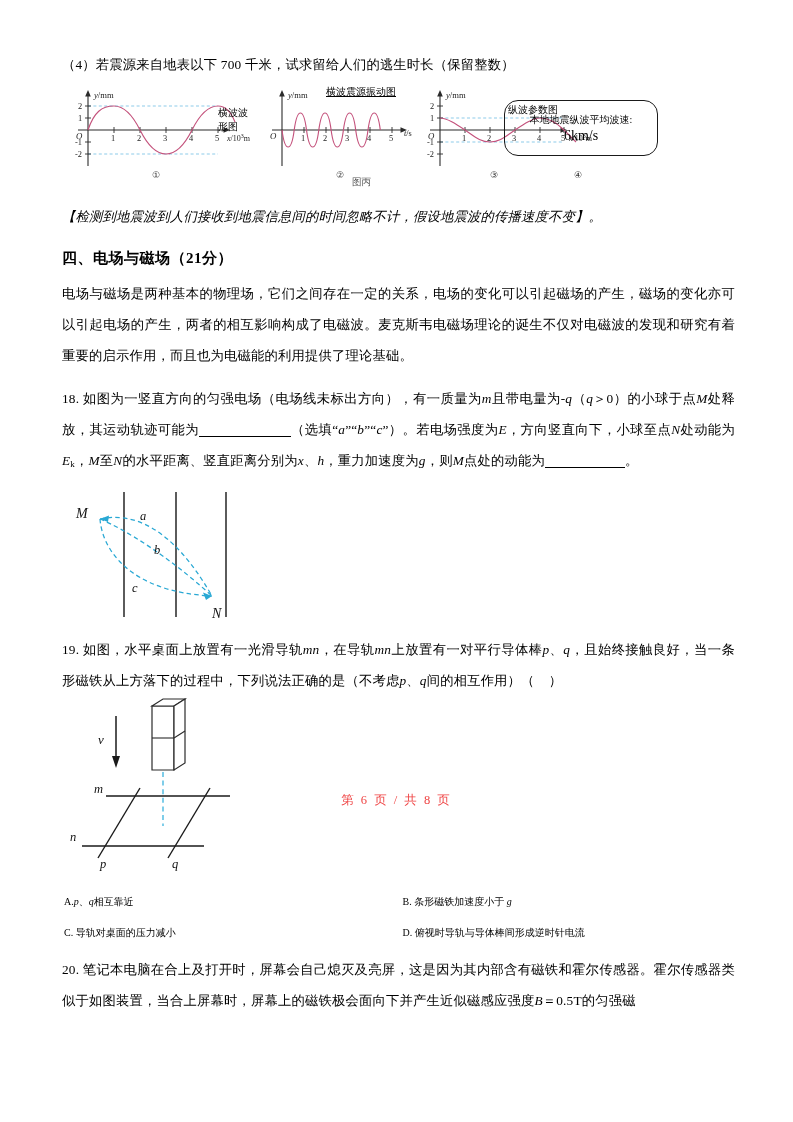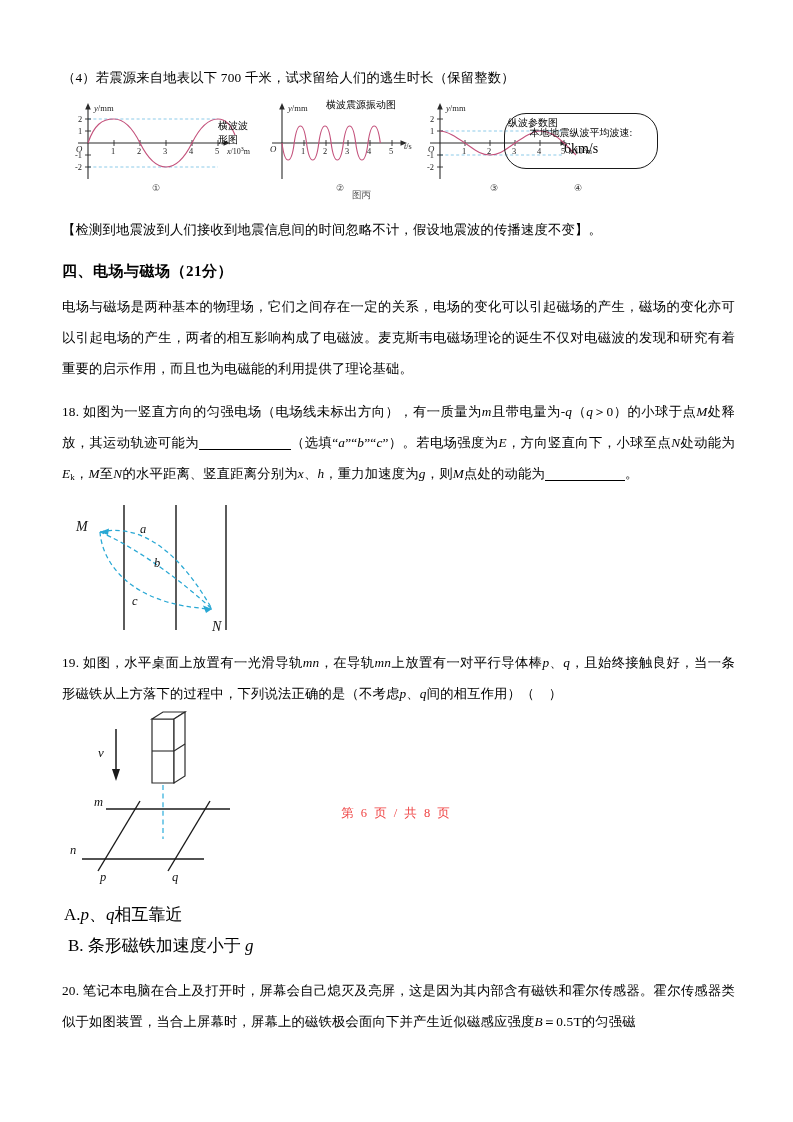--- a/index.html
+++ b/index.html
@@ -10,21 +10,21 @@
   body {
     width: 793px;
     height: 1122px;
     position: relative;
     font-family: "Liberation Serif", "DejaVu Serif", serif;
     color: #000000;
     overflow: hidden;
   }
   .page {
     position: absolute;
-    left: 0; top: 16px;
+    left: 0; top: 3px;
     width: 793px;
     height: 828px;
     box-sizing: border-box;
     padding: 46px 58px 16px 62px;
   }
 
   
   .ptext {
     font-size: 13.3px;
     line-height: 31px;
@@ -93,22 +93,21 @@
     margin: 2px 0 0 0;
   }
 
   
   .options {
     margin: 6px 0 0 0;
   }
   .opt-row {
     display: flex;
     line-height: 31px;
-    font-size: 17px;
-    flex-direction: column;
+    font-size: 10px;
   }
   .opt { width: 50%; }
   .opt.left { padding-left: 2px; }
   .opt.right { padding-left: 6px; }
 
   
   .footer {
     position: absolute;
     left: 0;
     bottom: 22px;
@@ -187,21 +186,21 @@
                  C92.8,52 94.8,61 97.9,61 C101,61 103,52 104,44 C105.1,36 107.1,27 110.2,27 C113.3,27 115.3,36 116.3,44" fill="none" stroke="#c4527c" stroke-width="1.15"></path>
         <text x="24" y="12" font-family="Liberation Serif, serif" font-style="italic" font-size="8.6" fill="#222">y<tspan font-style="normal">/mm</tspan></text>
         <text x="6" y="53" font-family="Liberation Serif, serif" font-style="italic" font-size="8.8" fill="#222">O</text>
         <text x="37" y="55" font-family="Liberation Serif, serif" font-size="8.4" fill="#222">1</text>
         <text x="59" y="55" font-family="Liberation Serif, serif" font-size="8.4" fill="#222">2</text>
         <text x="81" y="55" font-family="Liberation Serif, serif" font-size="8.4" fill="#222">3</text>
         <text x="103" y="55" font-family="Liberation Serif, serif" font-size="8.4" fill="#222">4</text>
         <text x="125" y="55" font-family="Liberation Serif, serif" font-size="8.4" fill="#222">5</text>
         <text x="140" y="50" font-family="Liberation Serif, serif" font-style="italic" font-size="8.2" fill="#222">t<tspan font-style="normal">/s</tspan></text>
       </svg>
-      <div style="position:absolute;left:62px;top:-1px;font-size:10px;">横波震源振动图</div>
+      <div style="position:absolute;left:62px;top:-1px;font-size:10px;text-decoration:underline;">横波震源振动图</div>
       <div class="panel-num" style="left:72px;top:84px;">②</div>
     </div>
 
     <div class="wavepanel" style="left:360px;top:2px;">
       <svg width="175" height="86" viewBox="0 0 175 86">
         <line x1="18" y1="32" x2="142" y2="32" stroke="#5bb4e0" stroke-width="0.7" stroke-dasharray="3,2.4"></line>
         <line x1="18" y1="56" x2="142" y2="56" stroke="#5bb4e0" stroke-width="0.7" stroke-dasharray="3,2.4"></line>
         <line x1="18" y1="8" x2="18" y2="80" stroke="#2b2b2b" stroke-width="1.1"></line>
         <polygon points="18,4 15.2,10.5 20.8,10.5" fill="#2b2b2b"></polygon>
         <line x1="8" y1="44" x2="140" y2="44" stroke="#2b2b2b" stroke-width="1.1"></line>
@@ -228,31 +227,31 @@
         <text x="90" y="55" font-family="Liberation Serif, serif" font-size="8.4" fill="#222">3</text>
         <text x="115" y="55" font-family="Liberation Serif, serif" font-size="8.4" fill="#222">4</text>
         <text x="139" y="55" font-family="Liberation Serif, serif" font-size="8.4" fill="#222">5</text>
         <text x="147" y="55" font-family="Liberation Serif, serif" font-style="italic" font-size="8" fill="#222">x<tspan font-style="normal">/10</tspan><tspan font-style="normal" dy="-3" font-size="6">3</tspan><tspan font-style="normal" dy="3">m</tspan></text>
       </svg>
       <div style="position:absolute;left:86px;top:17px;font-size:10px;">纵波参数图</div>
       <div class="panel-num" style="left:68px;top:84px;">③</div>
     </div>
 
     <div class="wavepanel" style="left:442px;top:16px;">
-      <div style="width:152px;height:54px;border:1px solid #1a1a1a;border-radius:22px;display:flex;flex-direction:column;align-items:center;justify-content:center;line-height:16px;">
+      <div style="width:152px;height:54px;border:1px solid #1a1a1a;border-radius:14px;display:flex;flex-direction:column;align-items:center;justify-content:center;line-height:16px;">
         <div style="font-size:10px;">本地地震纵波平均波速:</div>
         <div style="font-size:14px;">6km/s</div>
       </div>
       <div class="panel-num" style="left:70px;top:70px;">④</div>
     </div>
 
     <div class="tuping" style="left:290px;top:92px;text-align:center;">图丙</div>
   </div>
 
-  <p class="ptext" style="margin-top:17px;">【检测到地震波到人们接收到地震信息间的时间忽略不计，假设地震波的传播速度不变】。</p>
+  <p class="ptext" style="margin-top:17px;font-style:italic;">【检测到地震波到人们接收到地震信息间的时间忽略不计，假设地震波的传播速度不变】。</p>
 
   <h2 class="section-head">四、电场与磁场（21分）</h2>
 
   <p class="ptext">电场与磁场是两种基本的物理场，它们之间存在一定的关系，电场的变化可以引起磁场的产生，磁场的变化亦可以引起电场的产生，两者的相互影响构成了电磁波。麦克斯韦电磁场理论的诞生不仅对电磁波的发现和研究有着重要的启示作用，而且也为电磁能的利用提供了理论基础。</p>
 
   <p class="ptext" style="margin-top:12px;">
     <span>18.</span>
     <span>如图为一竖直方向的匀强电场（电场线未标出方向），有一质量为</span><i class="m">m</i><span>且带电量为</span><i class="m">-q</i><span>（</span><i class="m">q</i><span>＞0</span><span>）的小球于点</span><i class="m">M</i><span>处释放，其运动轨迹可能为</span><span class="blank"></span><span>（选填“</span><i class="m">a</i>”“<i class="m">b</i>”“<i class="m">c</i><span>”）。若电场强度为</span><i class="m">E</i><span>，方向竖直向下，小球至点</span><i class="m">N</i><span>处动能为</span><i class="m">E</i><sub class="k">k</sub><span>，</span><i class="m">M</i><span>至</span><i class="m">N</i><span>的水平距离、竖直距离分别为</span><i class="m">x</i><span>、</span><i class="m">h</i><span>，重力加速度为</span><i class="m">g</i><span>，则</span><i class="m">M</i><span>点处的动能为</span><span class="blank short"></span><span>。</span>
   </p>
 
@@ -319,22 +318,26 @@
       <text x="38" y="170" font-family="Liberation Serif, serif" font-style="italic" font-size="12.5" fill="#111">p</text>
       <text x="110" y="170" font-family="Liberation Serif, serif" font-style="italic" font-size="12.5" fill="#111">q</text>
     </svg>
   </div>
 
   <div class="options">
     <div class="opt-row">
       <div class="opt left"><span>A.</span><i class="m">p</i><span>、</span><i class="m">q</i><span>相互靠近</span></div>
       <div class="opt right"><span>B.</span>&nbsp;<span>条形磁铁加速度小于</span>&nbsp;<i class="m">g</i></div>
     </div>
+    <div class="opt-row">
+      <div class="opt left"><span>C.</span>&nbsp;<span>导轨对桌面的压力减小</span></div>
+      <div class="opt right"><span>D.</span>&nbsp;<span>俯视时导轨与导体棒间形成逆时针电流</span></div>
+    </div>
   </div>
 
-  <p class="ptext" style="margin-top:14px;">
+  <p class="ptext" style="margin-top:6px;">
     <span>20.</span>
     <span>笔记本电脑在合上及打开时，屏幕会自己熄灭及亮屏，这是因为其内部含有磁铁和霍尔传感器。霍尔传感器类似于如图装置，当合上屏幕时，屏幕上的磁铁极会面向下并产生近似磁感应强度</span><i class="m">B</i><span>＝0.5T</span><span>的匀强磁</span>
   </p>
 
   <div class="footer">第 6 页 / 共 8 页</div>
 
 </div>
 
 </body></html>

